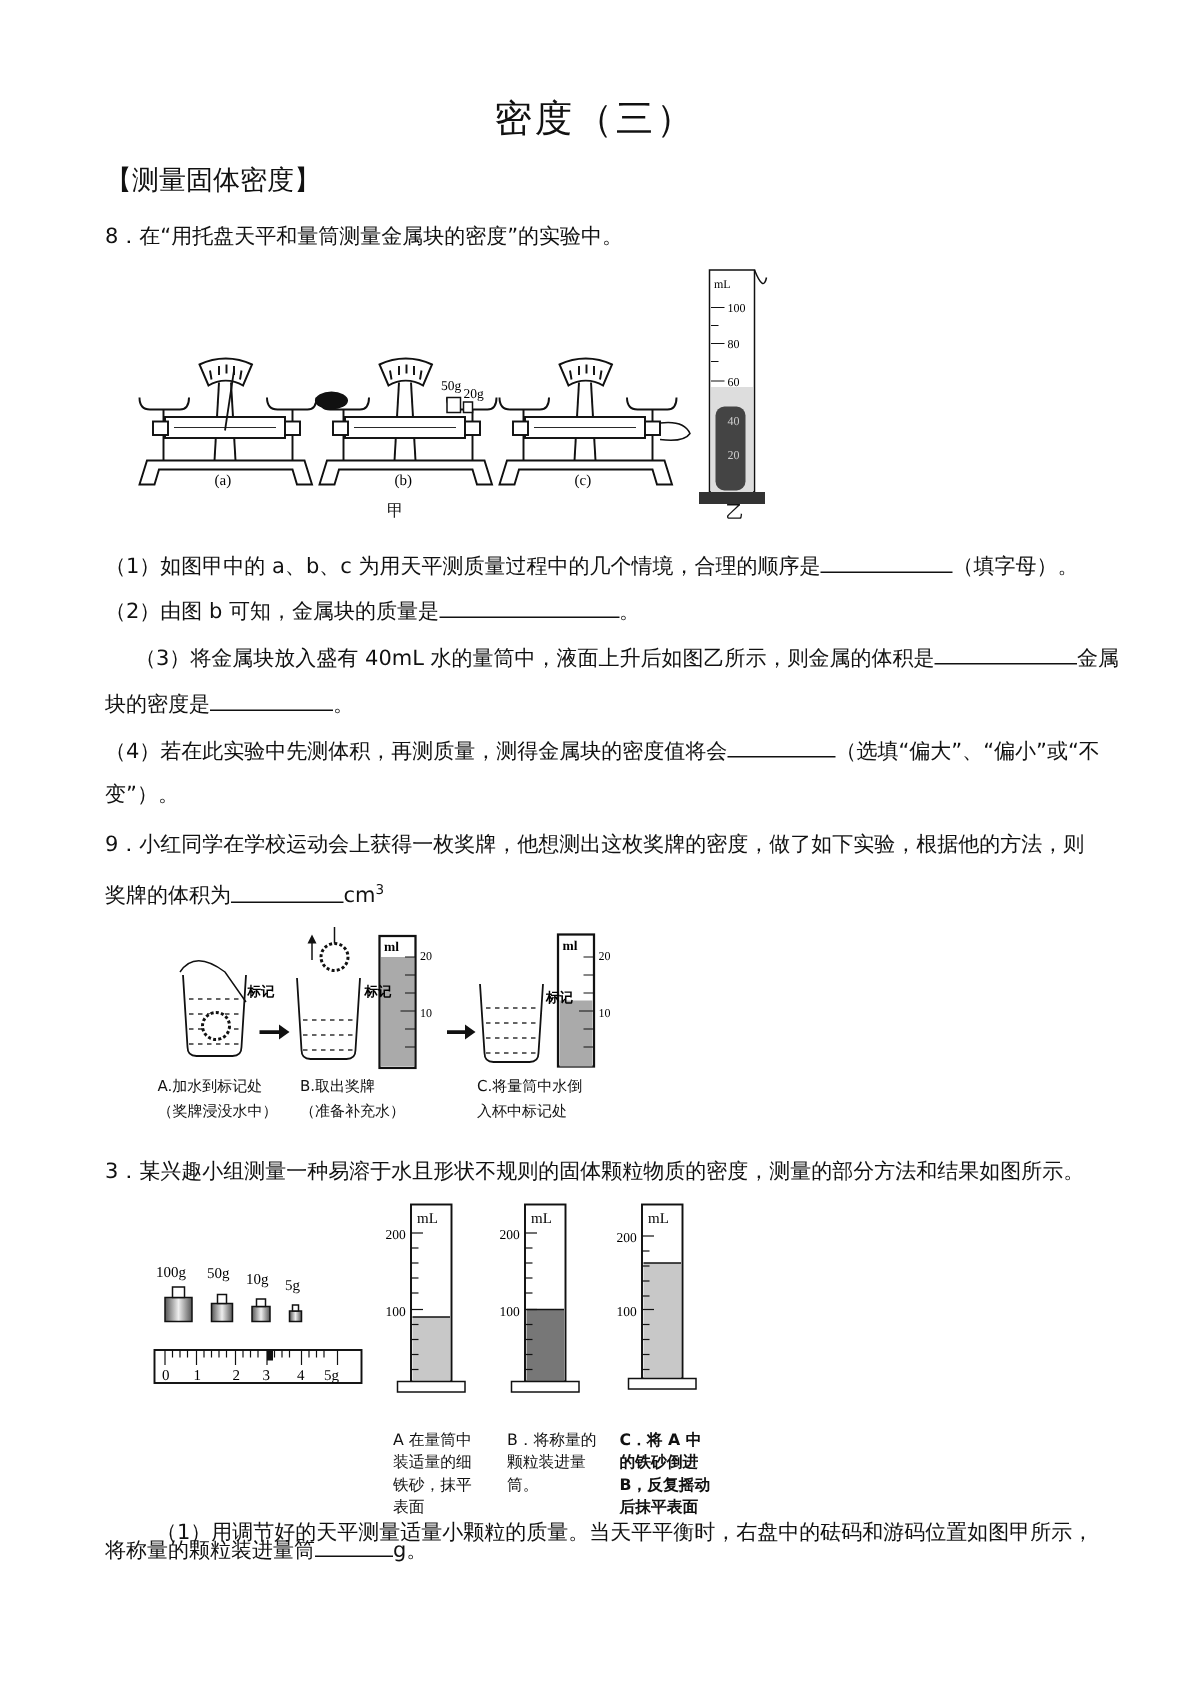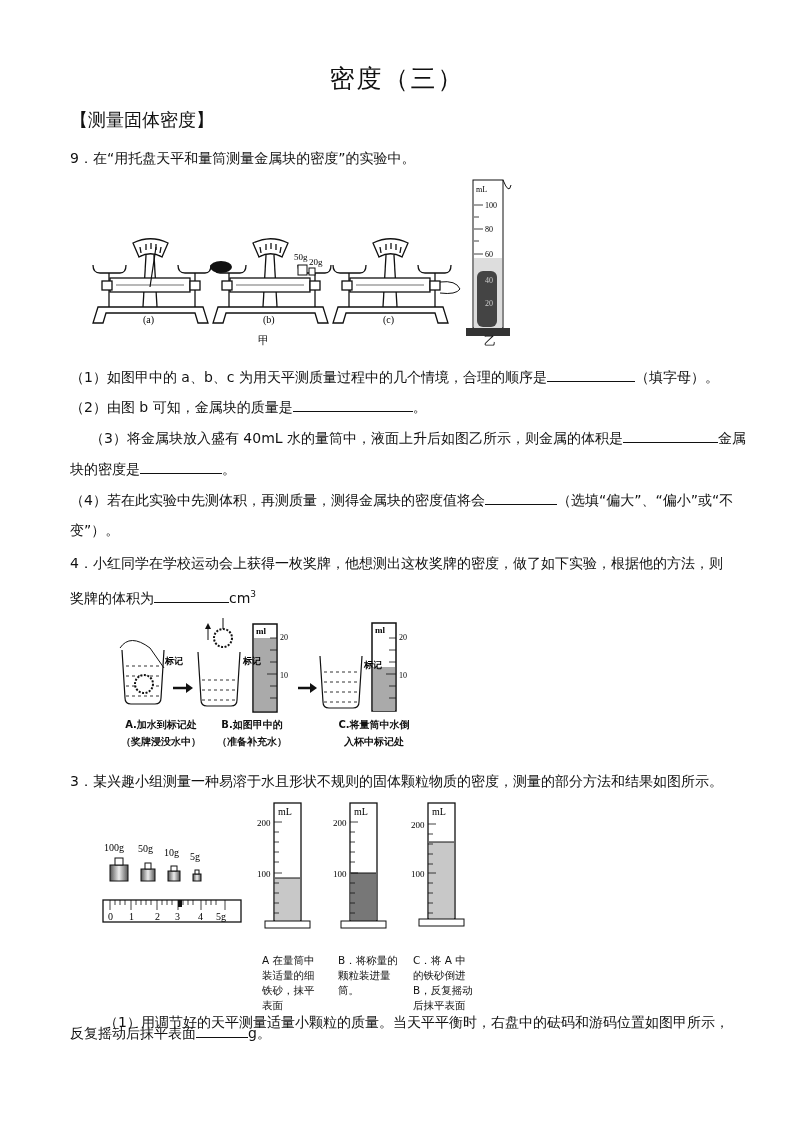--- a/index.html
+++ b/index.html
@@ -4,32 +4,32 @@
 <style>
   html, body { margin: 0; padding: 0; background: #ffffff; }
   body { width: 794px; height: 1123px; position: relative; overflow: hidden;
          font-family: "DejaVu Sans", "Liberation Sans", sans-serif; color: #111; }
   .abs { position: absolute; }
   .title { left: 0; width: 794px; top: 62px; text-align: center; font-size: 25px; letter-spacing: 2px; }
   .section { left: 70px; top: 108px; font-size: 18px; text-align: right; }
   .line { position: absolute; left: 70px; font-size: 14px; white-space: nowrap; line-height: 20px; }
   .blank { display: inline-block; border-bottom: 1px solid #111; height: 14px; vertical-align: baseline; }
   .cap { position: absolute; font-size: 11px; white-space: nowrap; }
-  .capb { position: absolute; font-size: 10px; font-weight: bold; white-space: nowrap; text-align: center; line-height: 17px; margin-left: 16px; }
+  .capb { position: absolute; font-size: 10px; font-weight: normal; white-space: nowrap; line-height: 17px; }
   .capsm { position: absolute; font-size: 10.5px; line-height: 15px; width: 62px; margin-top: 16px; }
   svg text { font-family: "Liberation Serif", serif; }
   sup { font-size: 9px; }
 </style>
 </head>
 <body>
 
 <div class="abs title">密度（三）</div>
 <div class="abs section">【测量固体密度】</div>
 
-<div class="line" style="top:148px;">9．在“用托盘天平和量筒测量金属块的密度”的实验中。</div>
+<div class="line" style="top:148px;">8．在“用托盘天平和量筒测量金属块的密度”的实验中。</div>
 
 <svg class="abs" style="left:88px; top:225px;" width="375" height="125">
   <g id="bal" stroke="#111" fill="none" stroke-width="1.3">
 
     <path d="M45 18 A40 40 0 0 1 80 18 L74 32 A22 22 0 0 0 51 32 Z" fill="#fff"></path>
     <line x1="52" y1="22" x2="53" y2="28"></line>
       <line x1="58" y1="19" x2="58" y2="25"></line>
       <line x1="63" y1="18" x2="63" y2="24"></line>
     <line x1="68" y1="19" x2="68" y2="25"></line>
       <line x1="73" y1="22" x2="72" y2="28"></line>
@@ -100,21 +100,21 @@
   <span>（3）将金属块放入盛有 40mL 水的量筒中，液面上升后如图乙所示，则金属的体积是</span><span class="blank" style="width:95px;"></span><span>金属</span>
 </div>
 <div class="line" style="top:459px;">
   <span>块的密度是</span><span class="blank" style="width:82px;"></span><span>。</span>
 </div>
 <div class="line" style="top:490px;">
   <span>（4）若在此实验中先测体积，再测质量，测得金属块的密度值将会</span><span class="blank" style="width:72px;"></span><span>（选填“偏大”、“偏小”或“不</span>
 </div>
 <div class="line" style="top:520px;">变”）。</div>
 
-<div class="line" style="top:553px;">4．小红同学在学校运动会上获得一枚奖牌，他想测出这枚奖牌的密度，做了如下实验，根据他的方法，则</div>
+<div class="line" style="top:553px;">9．小红同学在学校运动会上获得一枚奖牌，他想测出这枚奖牌的密度，做了如下实验，根据他的方法，则</div>
 <div class="line" style="top:584px;">
   <span>奖牌的体积为</span><span class="blank" style="width:75px;"></span><span>cm</span><sup>3</sup>
 </div>
 
 <svg class="abs" style="left:110px; top:618px;" width="310" height="95">
   <g stroke="#111" fill="#fff" stroke-width="1.2">
 
     <path d="M12 32 L15 80 Q15 86 21 86 L45 86 Q51 86 51 80 L54 32"></path>
 
     <path d="M88 34 L91 82 Q91 88 97 88 L121 88 Q127 88 127 82 L130 34"></path>
@@ -172,21 +172,21 @@
   <text x="289" y="60" font-size="8">10</text>
   <text x="55" y="46" font-size="9" font-weight="bold">标记</text>
   <text x="133" y="46" font-size="9" font-weight="bold">标记</text>
   <text x="254" y="50" font-size="9" font-weight="bold">标记</text>
 </svg>
 <div class="capb" style="left:105px; top:716px; width:80px;">
     <div>A.加水到标记处</div>
     <div>（奖牌浸没水中）</div>
   </div>
 <div class="capb" style="left:200px; top:716px; width:72px;">
-    <div>B.如图甲中的</div>
+    <div>B.取出奖牌</div>
     <div>（准备补充水）</div>
   </div>
 <div class="capb" style="left:318px; top:716px; width:80px;">
     <div>C.将量筒中水倒</div>
     <div>入杯中标记处</div>
   </div>
 
 <div class="line" style="top:771px;">3．某兴趣小组测量一种易溶于水且形状不规则的固体颗粒物质的密度，测量的部分方法和结果如图所示。</div>
 
 <svg class="abs" style="left:98px; top:838px;" width="145" height="90">
@@ -296,18 +296,18 @@
   <text x="190" y="15" font-size="10">mL</text>
   <text x="15" y="26" font-size="9">200</text>
   <text x="15" y="77" font-size="9">100</text>
   <text x="91" y="26" font-size="9">200</text>
   <text x="91" y="77" font-size="9">100</text>
   <text x="169" y="28" font-size="9">200</text>
   <text x="169" y="77" font-size="9">100</text>
 </svg>
 <div class="capsm abs" style="left:262px; top:937px;">A 在量筒中装适量的细铁砂，抹平表面</div>
 <div class="capsm abs" style="left:338px; top:937px;">B．将称量的颗粒装进量筒。</div>
-<div class="capsm abs" style="left:413px; top:937px;">C．将 A 中的铁砂倒进 B，反复摇动后抹平表面</div>
+<div class="capsm abs" style="left:413px; top:937px;font-weight:bold;">C．将 A 中的铁砂倒进 B，反复摇动后抹平表面</div>
 
 <div class="line" style="top:992px; left:104px;margin-top:20px;">（1）用调节好的天平测量适量小颗粒的质量。当天平平衡时，右盘中的砝码和游码位置如图甲所示，</div>
 <div class="line" style="top:1023px;">
-  <span>反复摇动后抹平表面</span><span class="blank" style="width:52px;"></span><span>g。</span>
+  <span>将称量的颗粒装进量筒</span><span class="blank" style="width:52px;"></span><span>g。</span>
 </div>
 
 </body></html>

